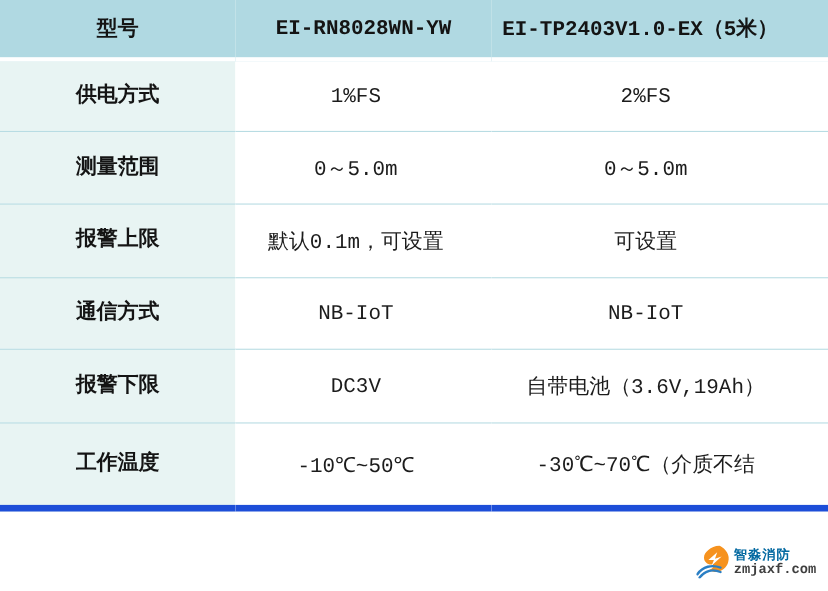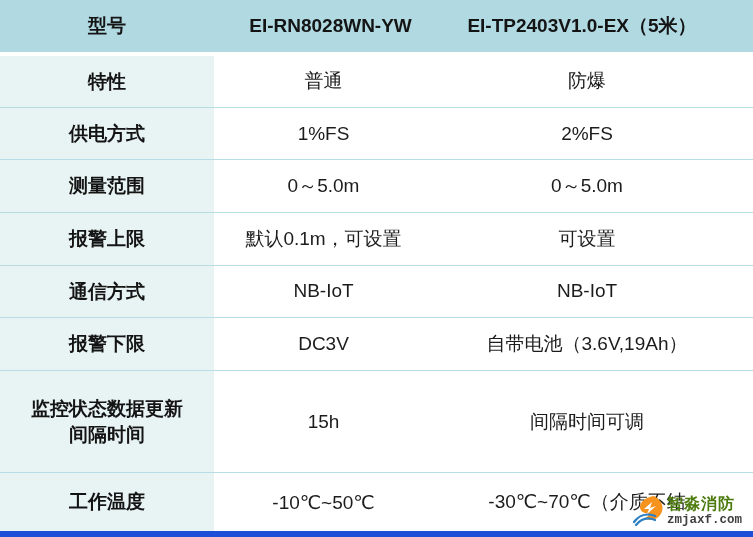--- a/index.html
+++ b/index.html
@@ -4,24 +4,25 @@
 <style>
   html, body { margin: 0; padding: 0; }
   body {
     width: 753px; height: 537px;
     background: #ffffff;
     font-family: "Liberation Sans", "DejaVu Sans", sans-serif;
     position: relative;
     overflow: hidden;
   }
   table.spec {
-    width: 753px; height: 537px;
+    width: 753px; height: 465px;
     border-collapse: separate;
     border-spacing: 0;
     table-layout: fixed;
+    font-family: Liberation Mono, monospace;
   }
   col.c1 { width: 214px; }
   col.c2 { width: 233px; }
   col.c3 { width: 306px; }
 
   thead th {
     height: 52px;
     background: #b0d9e2;
     border-bottom: 4px solid #ffffff;
     font-size: 19px;
@@ -61,23 +62,23 @@
     position: absolute;
     left: 633px;
     top: 496px;
     display: flex;
     align-items: center;
     gap: 2px;
     z-index: 5;
   }
   .wm-text { display: flex; flex-direction: column; line-height: 1; }
   .wm-brand {
-    font-size: 16px;
+    font-size: 12px;
     font-weight: bold;
-    color: #4d7c0f;
+    color: #0369a1;
     letter-spacing: 1px;
     white-space: nowrap;
   }
   .wm-domain {
     font-size: 12.5px;
     font-weight: bold;
     color: #3f3f3f;
     font-family: "Liberation Mono", "DejaVu Sans Mono", monospace;
     white-space: nowrap;
     margin-top: 2px;
@@ -95,25 +96,20 @@
     </colgroup>
   <thead>
     <tr>
       <th>型号</th>
       <th>EI-RN8028WN-YW</th>
       <th class="c3pad">EI-TP2403V1.0-EX（5米）</th>
     </tr>
   </thead>
   <tbody>
     <tr>
-      <td class="label"><span class="label-text">特性</span></td>
-      <td class="v2pad">普通</td>
-      <td class="v3pad">防爆</td>
-    </tr>
-    <tr>
       <td class="label"><span class="label-text">供电方式</span></td>
       <td class="v2pad">1%FS</td>
       <td class="v3pad">2%FS</td>
     </tr>
     <tr>
       <td class="label"><span class="label-text">测量范围</span></td>
       <td class="v2pad">0～5.0m</td>
       <td class="v3pad">0～5.0m</td>
     </tr>
     <tr>
@@ -125,25 +121,20 @@
       <td class="label"><span class="label-text">通信方式</span></td>
       <td class="v2pad">NB-IoT</td>
       <td class="v3pad">NB-IoT</td>
     </tr>
     <tr>
       <td class="label"><span class="label-text">报警下限</span></td>
       <td class="v2pad">DC3V</td>
       <td class="v3pad">自带电池（3.6V,19Ah）</td>
     </tr>
     <tr>
-      <td class="label"><span class="label-text">监控状态数据更新间隔时间</span></td>
-      <td class="v2pad">15h</td>
-      <td class="v3pad">间隔时间可调</td>
-    </tr>
-    <tr>
       <td class="label"><span class="label-text">工作温度</span></td>
       <td class="v2pad">-10℃~50℃</td>
       <td class="v3pad">-30℃~70℃（介质不结</td>
     </tr>
   </tbody>
 </table>
 
 <div class="watermark">
   <svg width="32" height="30" viewBox="0 0 32 30" aria-hidden="true">
     <path d="M21 0c6 3 10 9 8 15-1 5-6 9-12 9-2 0-4-1-5-2 3-1 4-3 3-5-4 1-8-2-8-6 0-5 6-10 14-11z" fill="#f6921e"></path>

